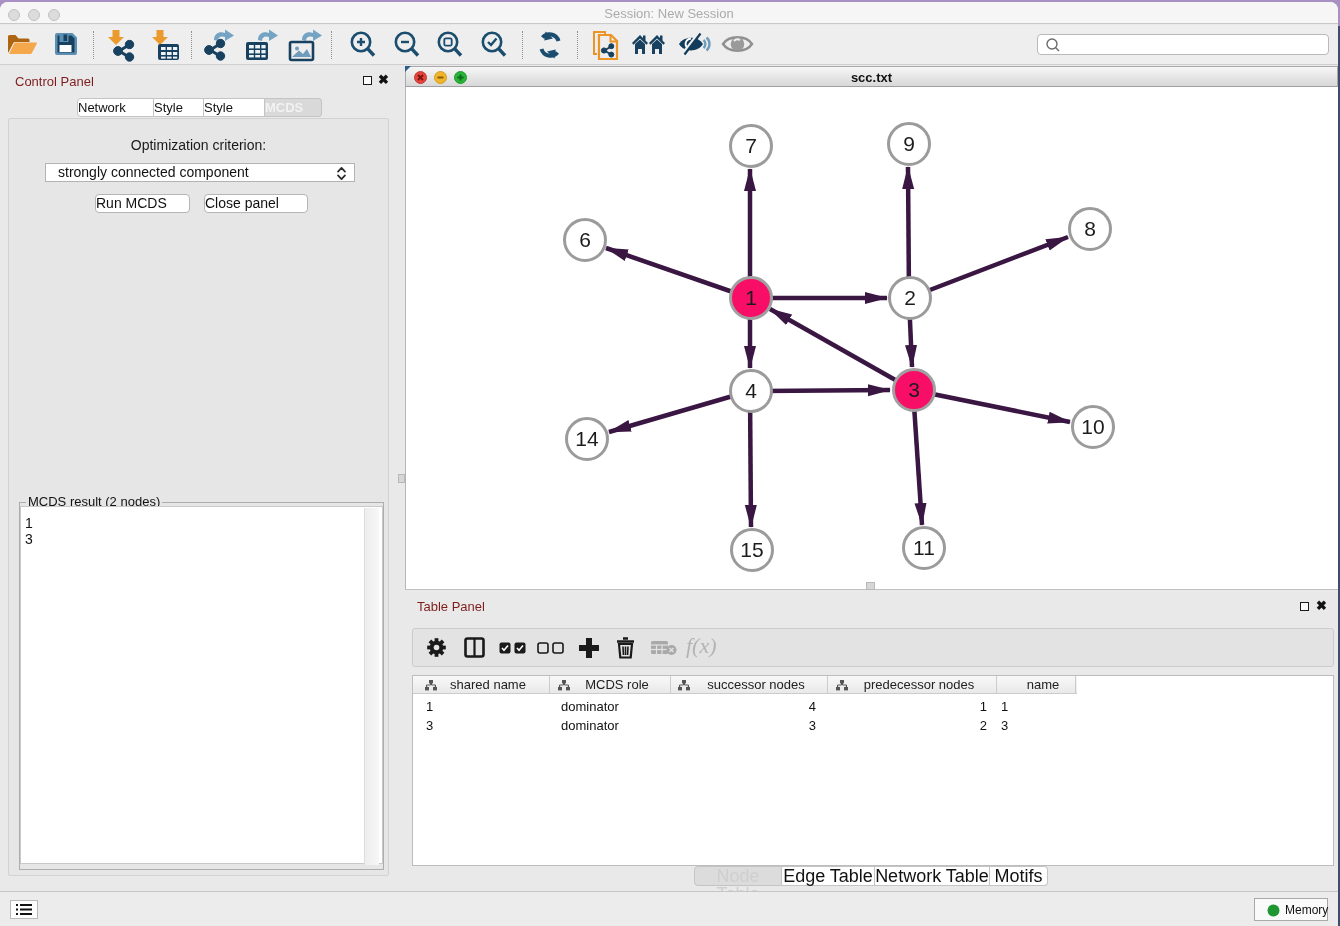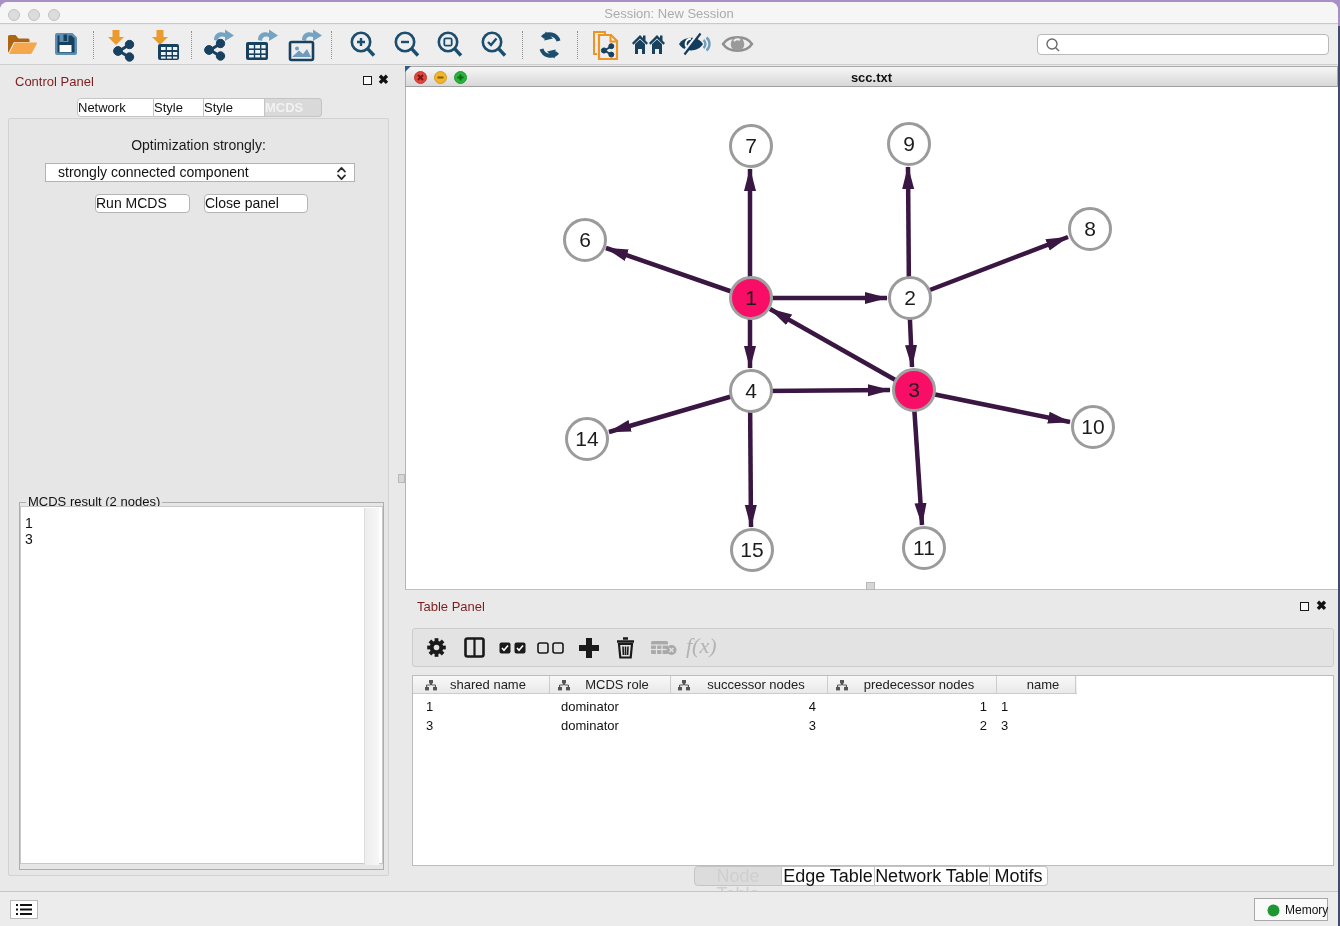--- a/index.html
+++ b/index.html
@@ -232,21 +232,21 @@
     <div class="cp-title">Control Panel</div>
     <div class="float-btn" style="left:363px; top:11px;"></div>
     <div class="close-x" style="left:378px; top:10px;">✖</div>
     <div class="tabs" style="left:77px; top:33px;">
       <div class="tab first" style="width:77px;">Network</div>
       <div class="tab" style="width:50px;">Style</div>
       <div class="tab" style="width:61px;">Style</div>
       <div class="tab sel" style="width:57px;font-weight:bold;">MCDS</div>
     </div>
     <div class="innerpanel">
-      <div class="optlabel">Optimization strongly:</div>
+      <div class="optlabel">Optimization criterion:</div>
       <div class="selectbox">strongly connected component
         <svg width="11" height="15" viewBox="0 0 11 15" style="position:absolute;right:7px;top:2px;">
           <path d="M2 5.6 L5.5 1.8 L9 5.6" stroke="#2a2a2a" stroke-width="1.7" fill="none" stroke-linecap="round" stroke-linejoin="round"></path>
           <path d="M2 9.4 L5.5 13.2 L9 9.4" stroke="#2a2a2a" stroke-width="1.7" fill="none" stroke-linecap="round" stroke-linejoin="round"></path>
         </svg>
       </div>
       <div class="btn" style="left:86px; top:75px; width:95px;">Run MCDS</div>
       <div class="btn" style="left:195px; top:75px; width:104px;">Close panel</div>
       <div class="fieldset">
         <div class="legend">MCDS result (2 nodes)</div>

